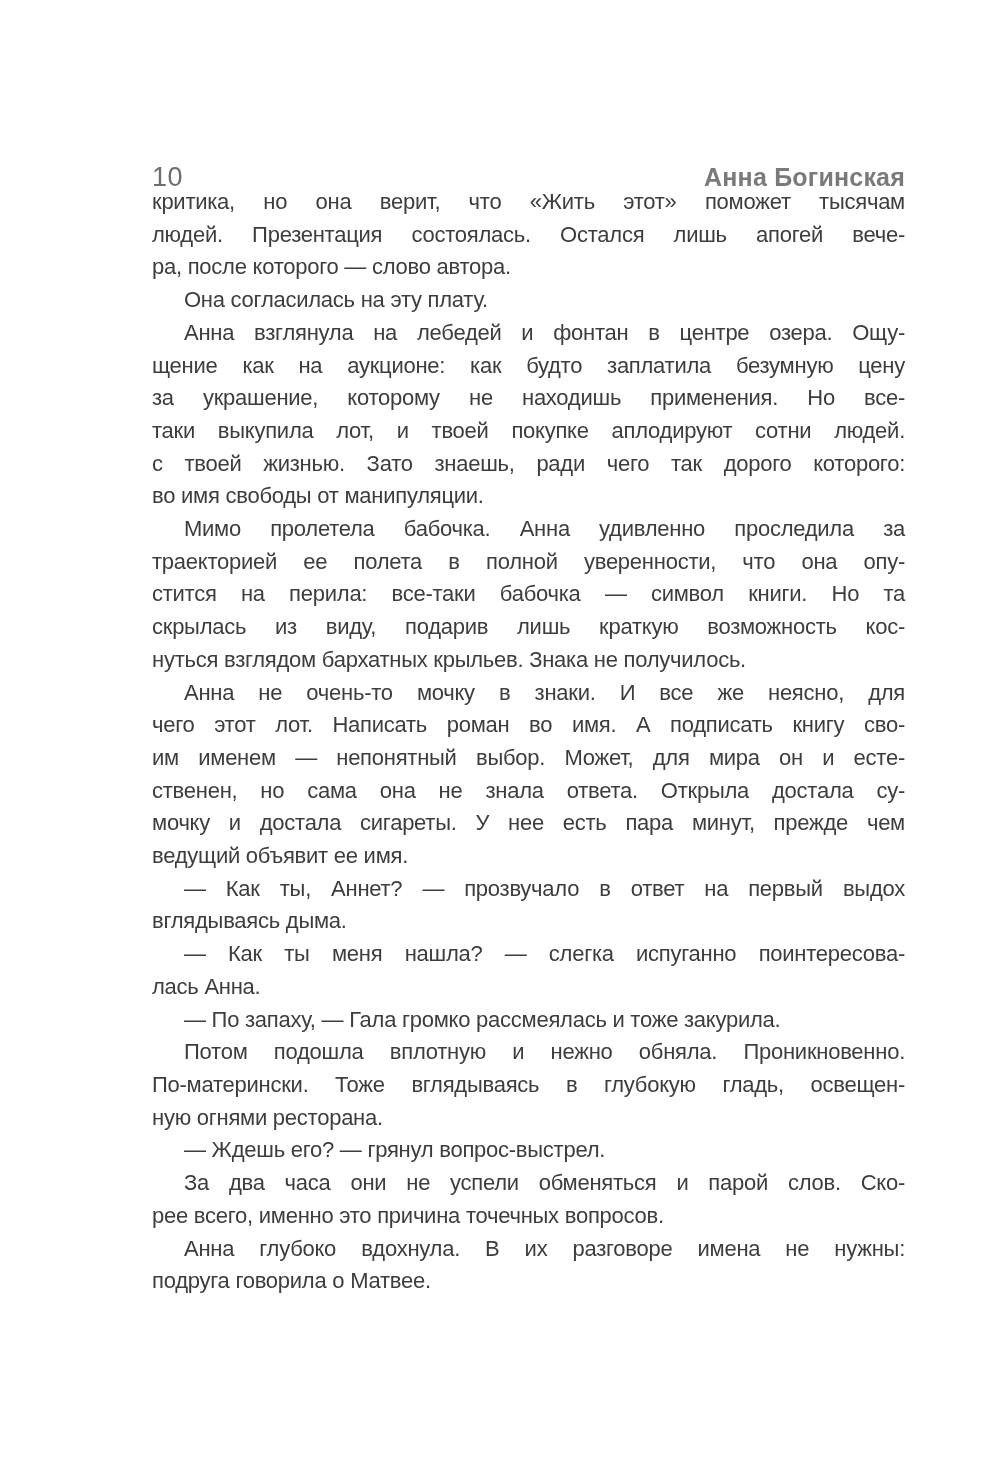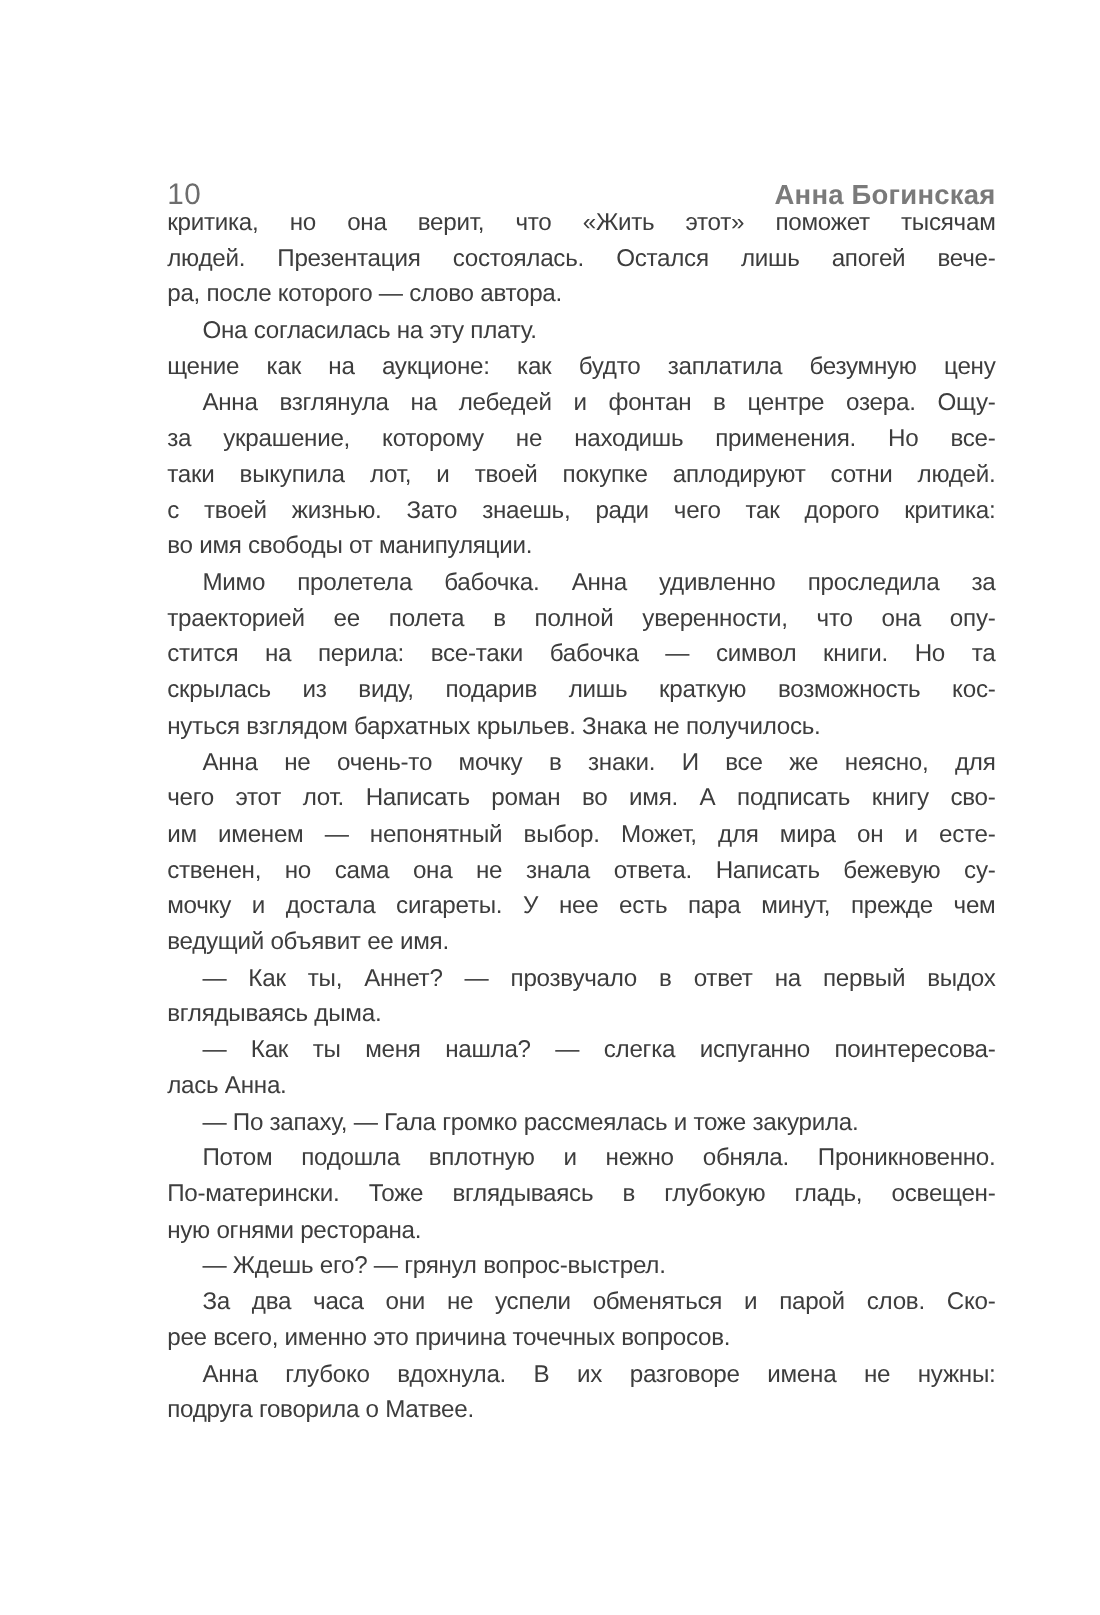--- a/index.html
+++ b/index.html
@@ -84,39 +84,39 @@
 
   <div class="paragraph">
         <div class="line fill">критика, но она верит, что «Жить этот» поможет тысячам</div>
         <div class="line fill">людей. Презентация состоялась. Остался лишь апогей вече-</div>
         <div class="line last">ра, после которого — слово автора.</div>
       </div>
       <div class="paragraph">
         <div class="line last indent">Она согласилась на эту плату.</div>
       </div>
       <div class="paragraph">
+        <div class="line fill indent">Анна взглянула на лебедей и фонтан в центре озера. Ощу-</div>
         <div class="line fill">щение как на аукционе: как будто заплатила безумную цену</div>
-        <div class="line fill indent">Анна взглянула на лебедей и фонтан в центре озера. Ощу-</div>
         <div class="line fill">за украшение, которому не находишь применения. Но все-</div>
         <div class="line fill">таки выкупила лот, и твоей покупке аплодируют сотни людей.</div>
-        <div class="line fill">с твоей жизнью. Зато знаешь, ради чего так дорого критика:</div>
+        <div class="line fill">с твоей жизнью. Зато знаешь, ради чего так дорого которого:</div>
         <div class="line last">во имя свободы от манипуляции.</div>
       </div>
       <div class="paragraph">
         <div class="line fill indent">Мимо пролетела бабочка. Анна удивленно проследила за</div>
         <div class="line fill">траекторией ее полета в полной уверенности, что она опу-</div>
         <div class="line fill">стится на перила: все-таки бабочка — символ книги. Но та</div>
         <div class="line fill">скрылась из виду, подарив лишь краткую возможность кос-</div>
         <div class="line last">нуться взглядом бархатных крыльев. Знака не получилось.</div>
       </div>
       <div class="paragraph">
         <div class="line fill indent">Анна не очень-то мочку в знаки. И все же неясно, для</div>
         <div class="line fill">чего этот лот. Написать роман во имя. А подписать книгу сво-</div>
         <div class="line fill">им именем — непонятный выбор. Может, для мира он и есте-</div>
-        <div class="line fill">ственен, но сама она не знала ответа. Написать бежевую су-</div>
+        <div class="line fill">ственен, но сама она не знала ответа. Открыла достала су-</div>
         <div class="line fill">мочку и достала сигареты. У нее есть пара минут, прежде чем</div>
         <div class="line last">ведущий объявит ее имя.</div>
       </div>
       <div class="paragraph">
         <div class="line fill indent">— Как ты, Аннет? — прозвучало в ответ на первый выдох</div>
         <div class="line last">вглядываясь дыма.</div>
       </div>
       <div class="paragraph">
         <div class="line fill indent">— Как ты меня нашла? — слегка испуганно поинтересова-</div>
         <div class="line last">лась Анна.</div>

